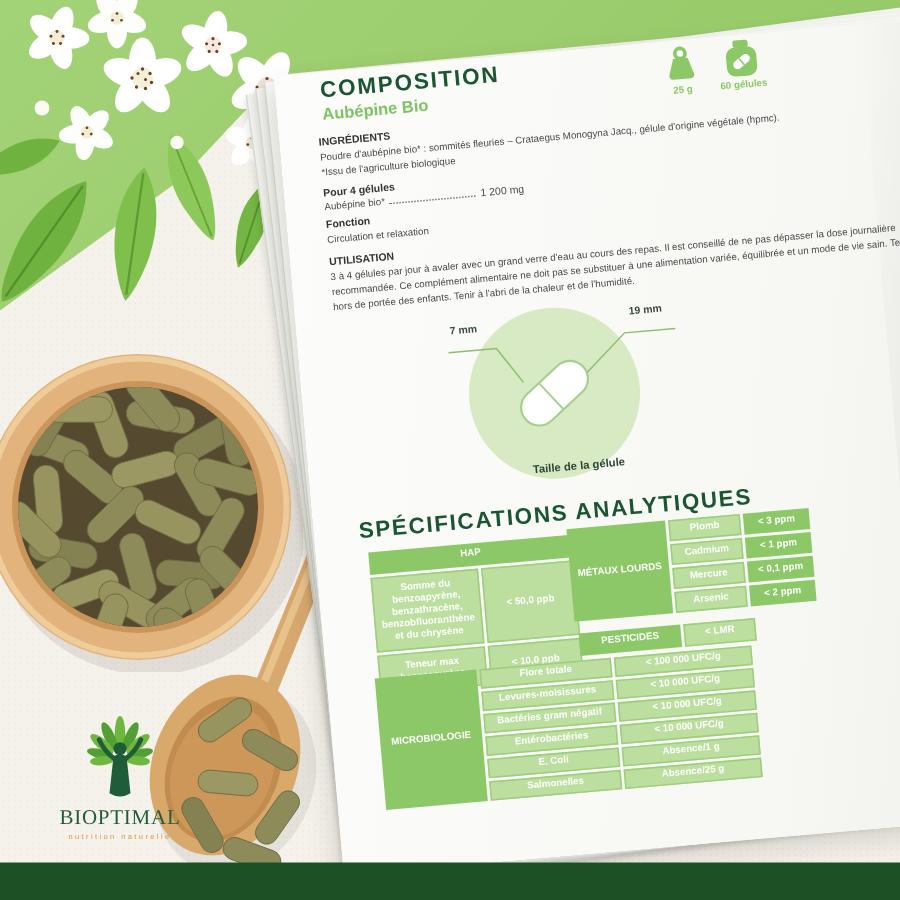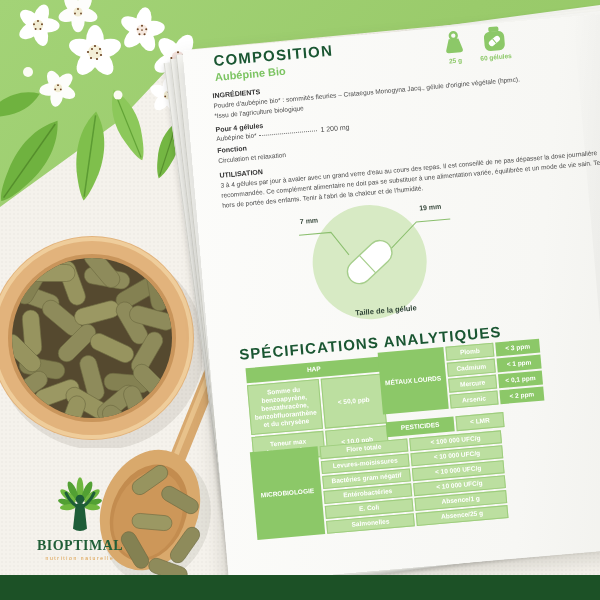--- a/index.html
+++ b/index.html
@@ -55,21 +55,21 @@
   .tbl-metaux{left:168px;top:318px;grid-template-columns:66px 48px 44px;grid-auto-rows:14px;}
   .tbl-metaux .rowspan{grid-row:1 / span 4;}
   .tbl-pest{left:170px;top:388px;grid-template-columns:68px 48px;grid-auto-rows:15px;}
   .tbl-micro{left:32px;top:406px;grid-template-columns:68px 88px 92px;grid-auto-rows:13px;}
   .tbl-micro .rowspan{grid-row:1 / span 6;}
   
   .footer-bar{position:absolute;left:0;top:575px;width:600px;height:25px;background:#1C5126;z-index:7;}
   
   .logo{position:absolute;left:20px;top:474px;width:120px;height:96px;z-index:6;
         display:flex;flex-direction:column;align-items:center;}
-  .logo .brand{font-family:"Liberation Serif", serif;font-size:14px;font-weight:bold;
+  .logo .brand{font-family:"Liberation Serif", serif;font-size:14px;font-weight:normal;
                color:#215E38;letter-spacing:.5px;margin-top:-2px;}
   .logo .tagline{font-size:5px;color:#DD9A3F;letter-spacing:1.6px;margin-top:1px;}
 </style>
 </head>
 <body>
 
 <div id="stage">
 
   <div class="green-block"></div>
 

